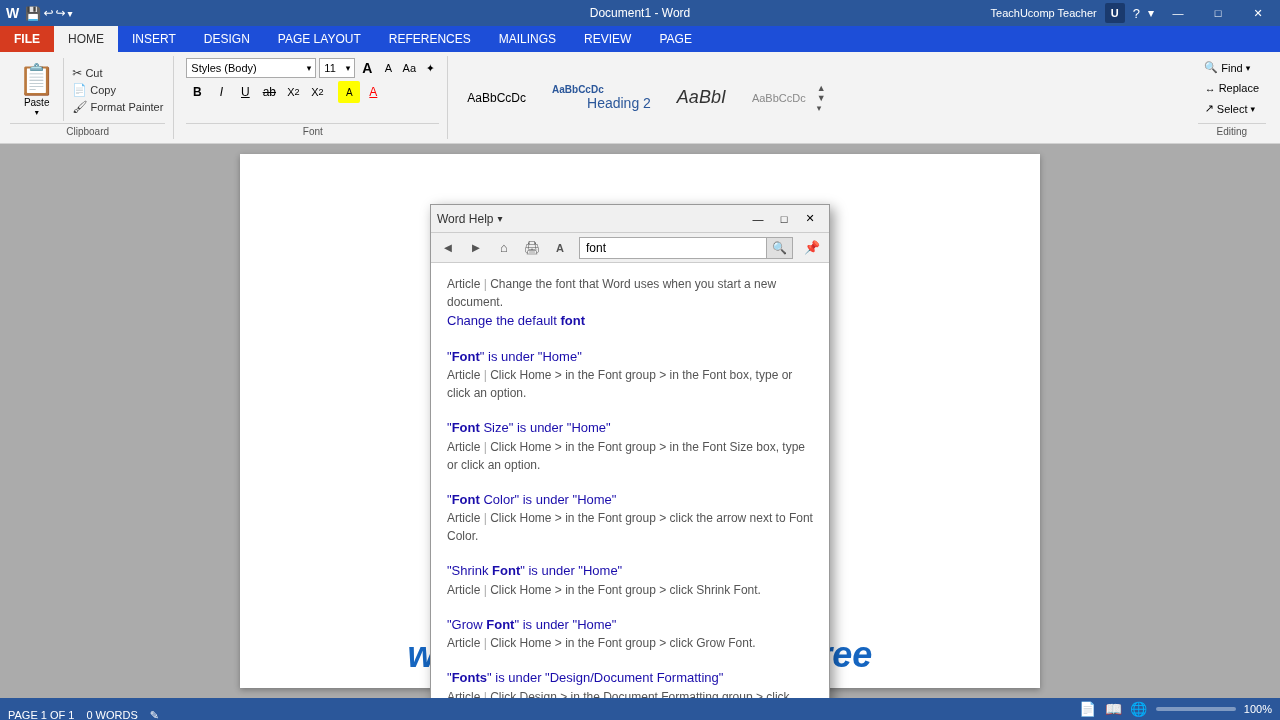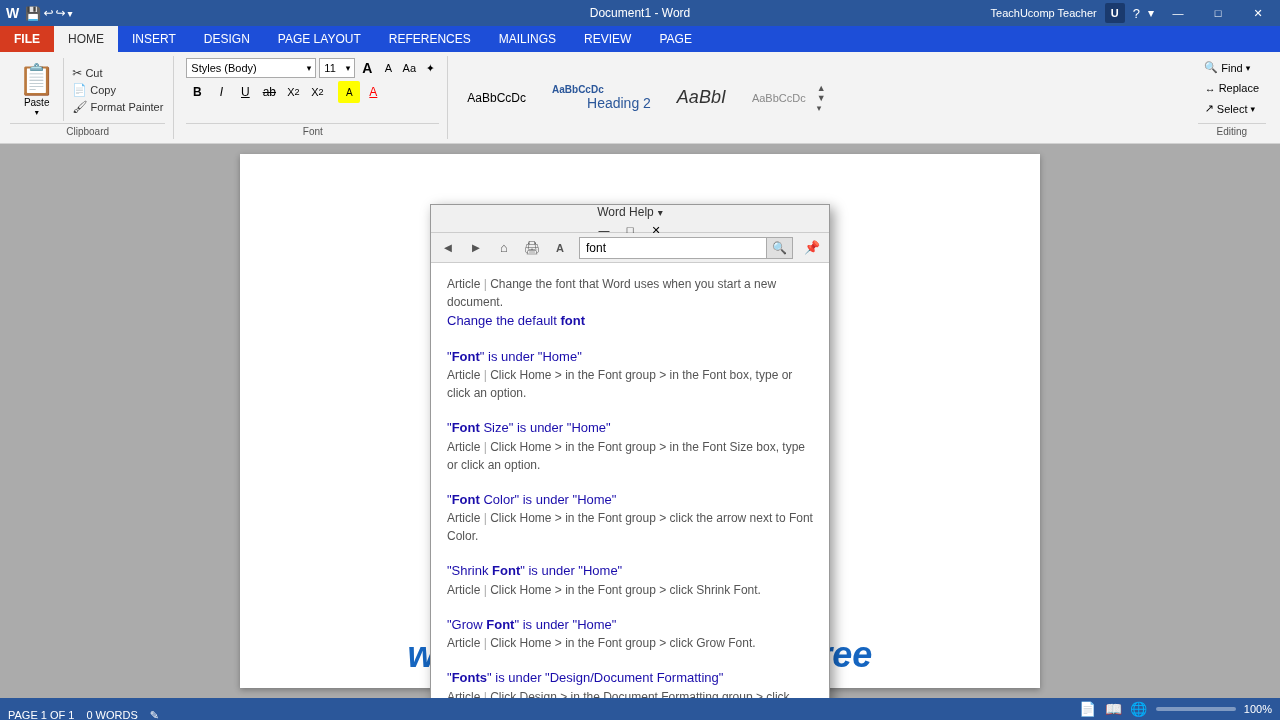--- a/index.html
+++ b/index.html
@@ -68,21 +68,20 @@
       z-index: 100;
     }
     .help-title-bar {
       background: #f0f0f0;
       border-bottom: 1px solid #ccc;
       height: 28px;
       display: flex;
       align-items: center;
       justify-content: space-between;
       padding: 0 6px;
-      flex-direction: column;
     }
     .help-title-text { font-size: 12px; color: #333; display: flex; align-items: center; gap: 4px; }
     .help-win-btns { display: flex; }
     .help-win-btn { width: 26px; height: 22px; display: flex; align-items: center; justify-content: center; font-size: 11px; cursor: pointer; border: 1px solid transparent; }
 
     .help-toolbar {
       background: #f0f0f0;
       border-bottom: 1px solid #ccc;
       height: 30px;
       display: flex;

